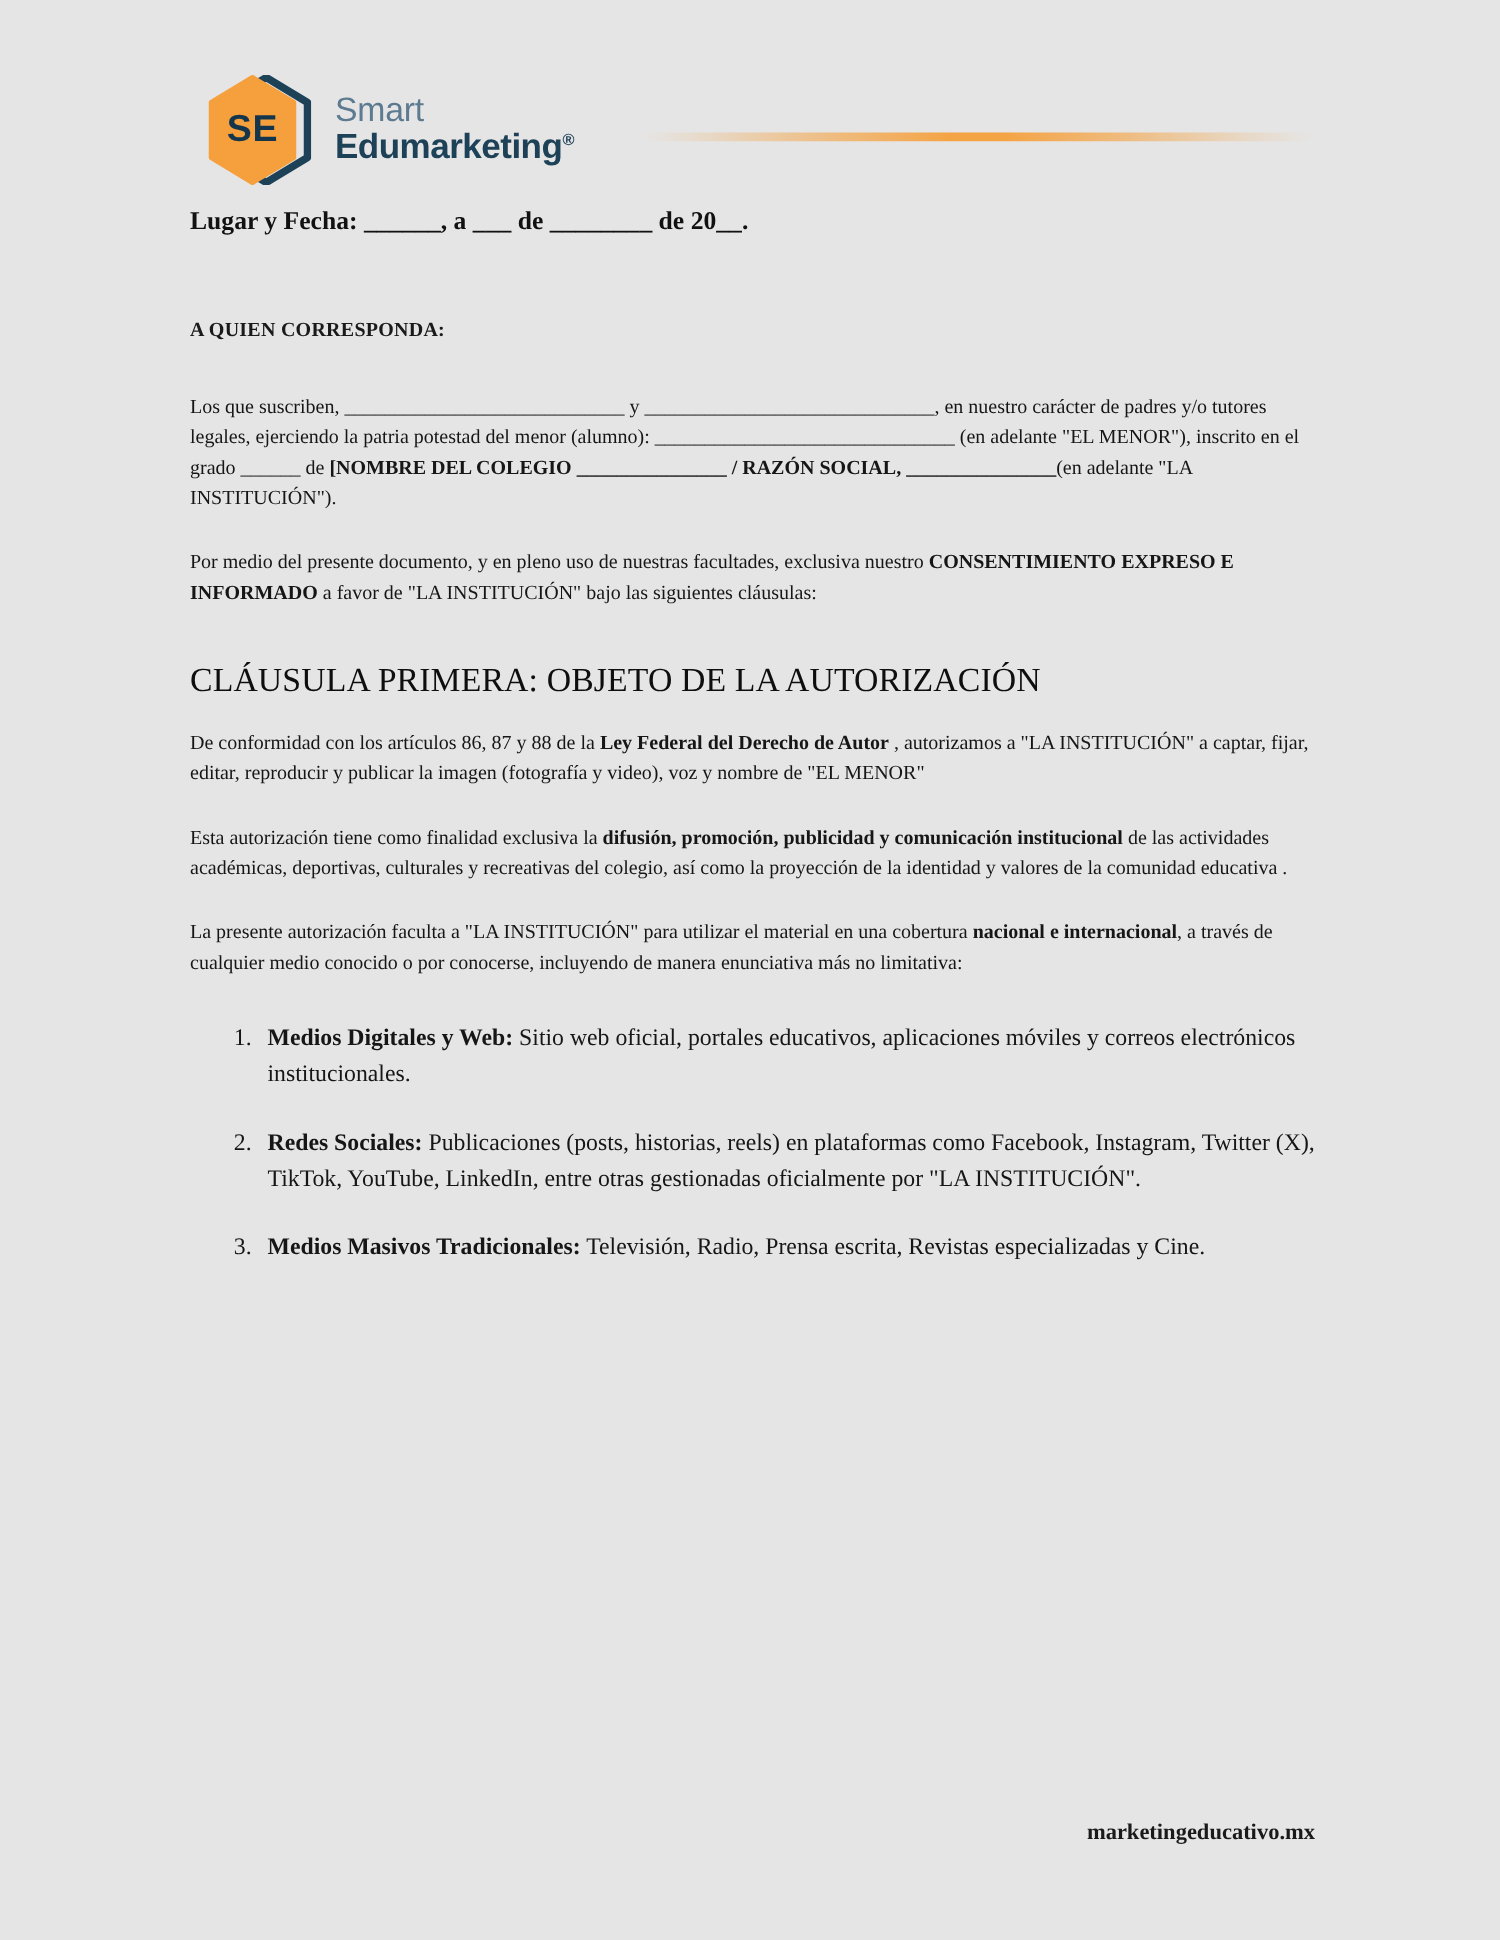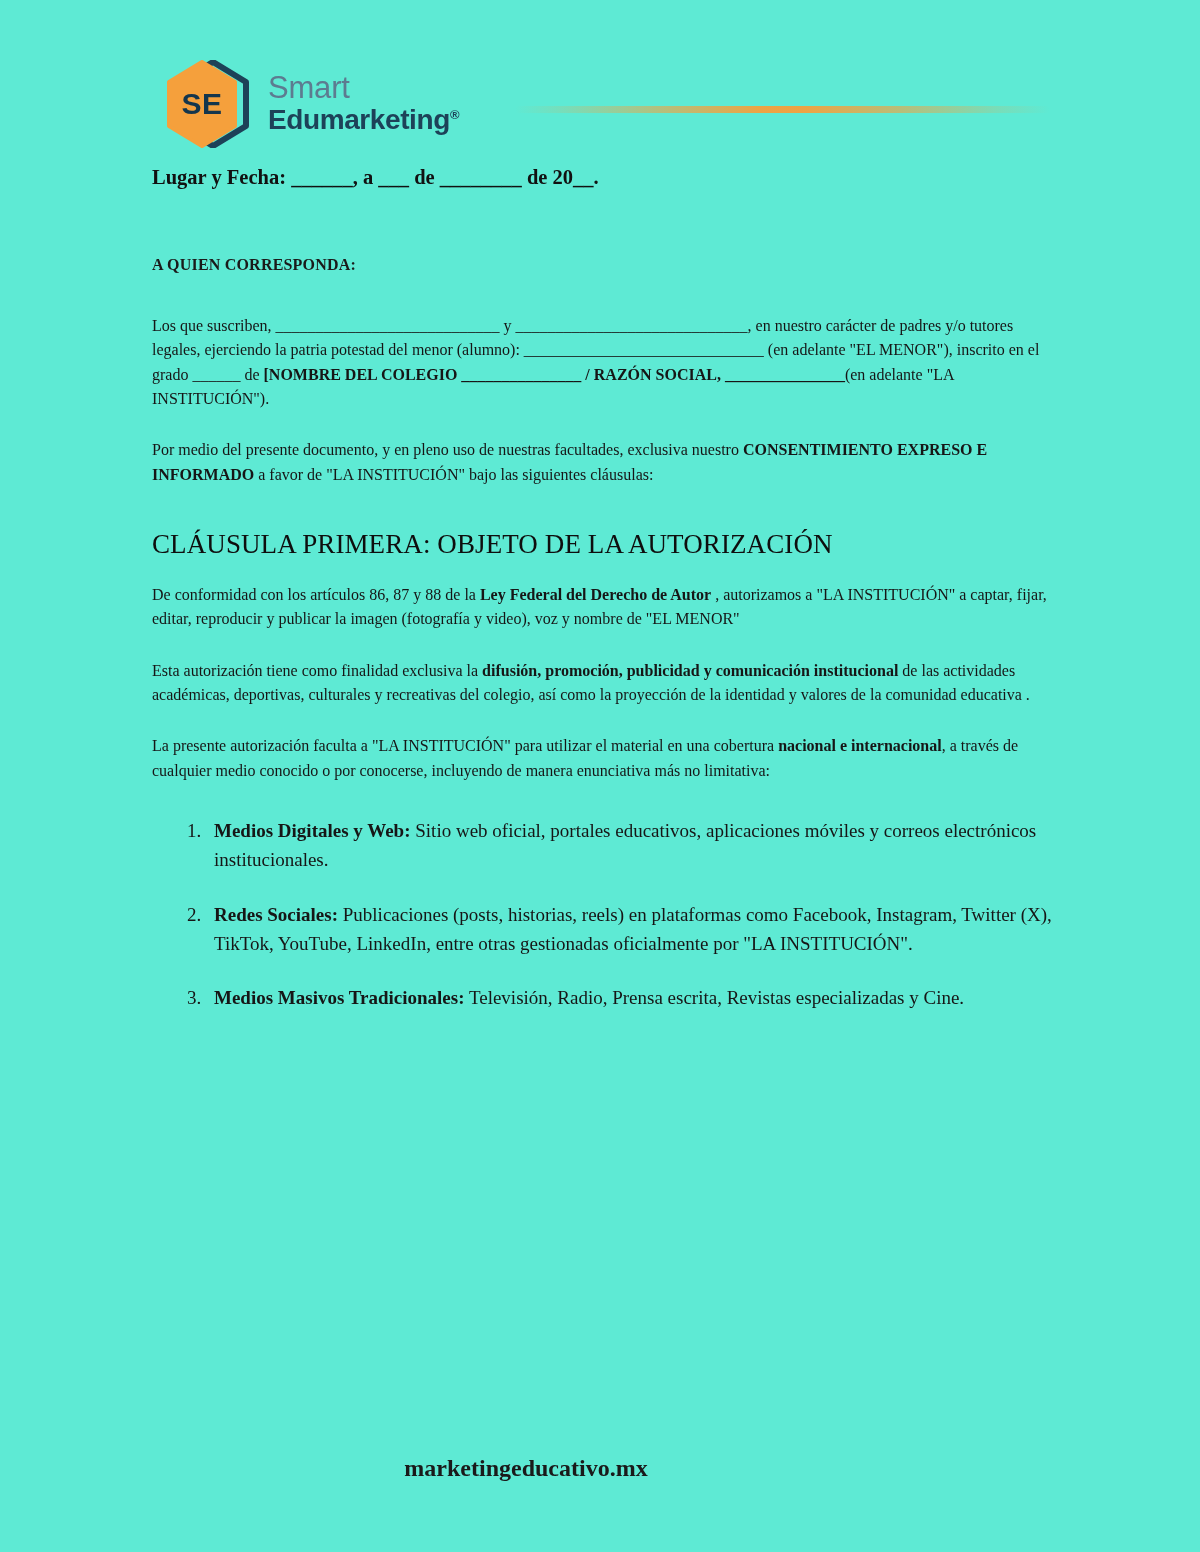--- a/index.html
+++ b/index.html
@@ -13,21 +13,21 @@
     position: relative;
     font-family: "Liberation Serif", "DejaVu Serif", serif;
     color: #1a1a1a;
     overflow: hidden;
   }
 
   
   .page {
     position: absolute;
     inset: 0;
-    background: #5eead4;
+    background: #e5e5e5;
     padding-left: 48px;
   }
 
   
   .header {
     position: absolute;
     left: 0;
     top: 0;
     width: 1200px;
     height: 152px;
@@ -76,21 +76,21 @@
     color: #14364d;
     line-height: 1;
   }
   .wordmark {
     font-family: "Liberation Sans", "DejaVu Sans", sans-serif;
     line-height: 1.06;
     padding-bottom: 4px;
   }
   .wordmark .w1 {
     display: block;
-    font-size: 31px;
+    font-size: 27px;
     font-weight: 400;
     color: #5d7b90;
     letter-spacing: -0.2px;
   }
   .wordmark .w2 {
     display: block;
     font-size: 28px;
     font-weight: 700;
     color: #1d4258;
     letter-spacing: -0.4px;
@@ -182,22 +182,22 @@
     font-weight: 400;
   }
 
   b, strong { font-weight: 700; }
 
   .footer {
     position: absolute;
     left: 0;
     top: 1455px;
     width: 1052px;
-    text-align: center;
-    font-size: 24px;
+    text-align: right;
+    font-size: 18px;
     font-weight: 700;
     color: #1a1a1a;
   }
 </style>
 </head>
 <body>
 
 <div class="page">
 
   <div class="header">

